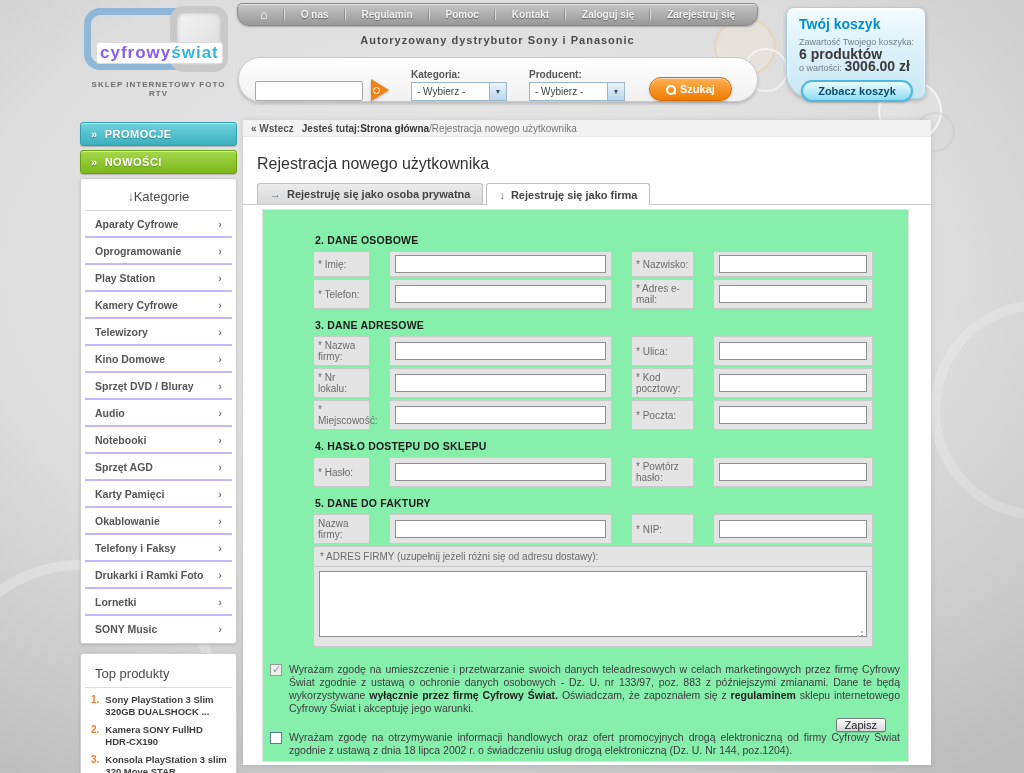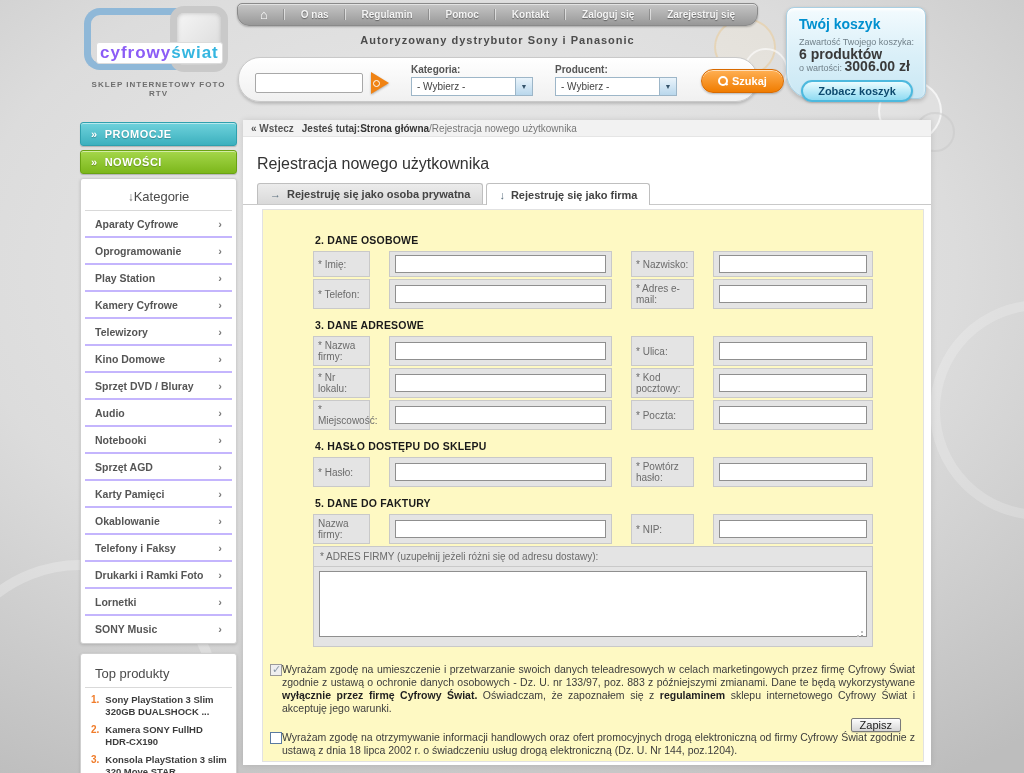--- a/index.html
+++ b/index.html
@@ -35,28 +35,28 @@
   .nav-item { font-size:10px; font-weight:bold; color:#f4f4f4; text-shadow:0 1px 1px rgba(90,90,90,.9); cursor:pointer; white-space:nowrap; }
   .nav-sep { width:1px; height:11px; background:rgba(255,255,255,.55); box-shadow:-1px 0 0 rgba(120,120,120,.6); }
   .home-icon { font-size:13px; color:#fff; line-height:1; }
 
   #distributor { position:absolute; left:237px; top:34px; width:521px; text-align:center;
     font-size:11px; font-weight:bold; color:#4c4c4c; letter-spacing:1px; }
 
   
   #searchbar { position:absolute; left:238px; top:57px; width:520px; height:45px;
     background:linear-gradient(#ffffff,#f0f0f0); border:1px solid #c9c9c9; border-radius:22px;
-    box-shadow:0 2px 3px rgba(0,0,0,.18), inset 0 1px 0 #fff; display:flex; align-items:center; padding:0 16px; }
+    box-shadow:0 2px 3px rgba(0,0,0,.18), inset 0 1px 0 #fff; display:flex; align-items:flex-end; padding:0 16px; }
   #search-input { width:108px; height:20px; border:1px solid #a8a8a8; border-radius:2px; background:#fff; font-size:11px; padding:0 4px; margin-top:6px; }
   .go-arrow { width:0; height:0; border-top:11px solid transparent; border-bottom:11px solid transparent;
     border-left:18px solid #f08314; margin:6px 0 0 8px; position:relative; filter:drop-shadow(0 1px 1px rgba(0,0,0,.3)); cursor:pointer; }
   .go-arrow::after { content:""; position:absolute; left:-16px; top:-3px; width:5px; height:5px; border:1px solid #fff; border-radius:50%; }
   .sel-group { margin-left:22px; }
   .sel-label { font-size:10px; font-weight:bold; color:#555; margin-bottom:2px; }
-  .fake-select { width:122px; height:19px; border:1px solid #9db6c8; background:#fff; display:flex; align-items:center; justify-content:space-between; font-size:10px; color:#444; padding-left:5px; cursor:pointer; }
+  .fake-select { width:96px; height:19px; border:1px solid #9db6c8; background:#fff; display:flex; align-items:center; justify-content:space-between; font-size:10px; color:#444; padding-left:5px; cursor:pointer; }
   .sel-btn { width:17px; height:17px; background:linear-gradient(#eaf4fb,#b9d7ec); border-left:1px solid #9db6c8; display:flex; align-items:center; justify-content:center; font-size:7px; color:#35546b; }
   #szukaj-btn { margin-left:24px; margin-top:2px; height:24px; padding:0 16px; border:1px solid #d86a00; border-radius:12px;
     background:linear-gradient(#ffb054,#f07c00); color:#fff; font-size:11px; font-weight:bold;
     box-shadow:inset 0 1px 0 rgba(255,255,255,.6), 0 1px 2px rgba(0,0,0,.25); display:flex; align-items:center; gap:5px; cursor:pointer; }
   .mag { width:9px; height:9px; position:relative; display:inline-block; }
   .mag::before { content:""; position:absolute; left:0; top:0; width:6px; height:6px; border:2px solid #fff; border-radius:50%; }
   .mag::after { content:""; position:absolute; left:7px; top:7px; width:3px; height:2px; background:#fff; transform:rotate(45deg); }
 
   
   #cart { position:absolute; left:786px; top:7px; width:140px; height:92px;
@@ -101,37 +101,37 @@
   .bc-home { font-weight:bold; color:#333; cursor:pointer; }
   #page-title { font-size:16px; color:#333; margin:18px 0 10px 14px; }
   #tabs { display:flex; gap:3px; margin-left:14px; position:relative; z-index:2; }
   .tab { height:21px; display:flex; align-items:center; gap:6px; padding:0 12px; font-size:11px; font-weight:bold; color:#444;
     border:1px solid #bfbfbf; border-bottom:none; border-radius:3px 3px 0 0; cursor:pointer; }
   .tab.inactive { background:linear-gradient(#ececec,#d9d9d9); }
   .tab.active { background:#fff; height:22px; margin-bottom:-1px; }
   .tab .ticon { color:#5a6e7e; font-size:11px; }
   #tab-rule { border-top:1px solid #c9c9c9; margin-top:0; }
 
-  #form-panel { position:relative; margin:4px 7px 0 19px; height:553px; border:1px solid #e2e2e2; background:#fef9c3; }
+  #form-panel { position:relative; margin:4px 22px 0 19px; height:553px; border:1px solid #e2e2e2; background:#86efac; }
 
   #form-table { width:560px; margin:24px 0 0 50px; }
   .sec-title { font-size:10.5px; font-weight:bold; color:#1a1a1a; margin:10px 0 5px 2px; letter-spacing:.2px; }
   .frow { display:grid; grid-template-columns:57px 223px 63px 1fr; gap:19px; margin-bottom:2px; }
   .fcell { background:#e4e4e4; border:1px solid #c9c9c9; display:flex; align-items:center; }
   .flabel { font-size:10px; color:#6b6b6b; padding:3px 4px; line-height:11px; }
   .finput-wrap { padding:3px 5px; }
   .finput { width:100%; height:18px; border:1px solid #8f8f8f; background:#fff; font-size:11px; padding:0 3px; }
   .addr-label { width:560px; margin-left:50px; background:#e4e4e4; border:1px solid #c9c9c9; font-size:10px; color:#6b6b6b; padding:4px 6px; margin-top:2px; }
   .ta-wrap { width:560px; margin-left:50px; background:#e4e4e4; border:1px solid #c9c9c9; border-top:none; padding:4px 5px 5px; position:relative; }
   #firm-address { width:100%; height:66px; border:1px solid #8f8f8f; background:#fff; resize:none; font-family:"Liberation Sans",sans-serif; font-size:11px; }
   .grip { position:absolute; right:9px; bottom:9px; width:8px; height:8px; pointer-events:none; }
   .grip::before { content:""; position:absolute; right:0; bottom:0; width:2px; height:2px; background:#9a9a9a;
     box-shadow:-4px 0 0 #c0c0c0, 0 -4px 0 #c0c0c0; }
 
-  .agree { display:flex; margin:16px 8px 0 7px; }
+  .agree { display:flex; gap:7px; margin:16px 8px 0 7px; }
   .cbx { width:12px; height:12px; border:1px solid #8a8a8a; background:#fafafa; flex:none; margin-top:1px; position:relative; cursor:pointer; }
   .cbx.checked { background:#efefef; border-color:#9a9a9a; }
   .cbx.checked::after { content:"✓"; position:absolute; left:1px; top:-2px; font-size:11px; color:#8b9aa8; }
   .cbx.empty { border-color:#5a7aa0; background:#fff; }
   .agree-text { font-size:10.5px; color:#3c3c3c; line-height:13px; text-align:justify; }
   .agree-text b { color:#1f1f1f; }
   #required-note { font-size:10.5px; font-weight:bold; color:#e40000; margin:14px 0 0 8px; }
   #save-row { position:absolute; right:22px; bottom:28px; }
   #save-btn { min-width:44px; height:14px; border:1px solid #7a7a7a; border-radius:2px; background:linear-gradient(#fdfdfd,#d6d6d6);
     font-size:11px; color:#222; padding:0 8px; cursor:pointer; box-shadow:0 1px 1px rgba(0,0,0,.15); }

